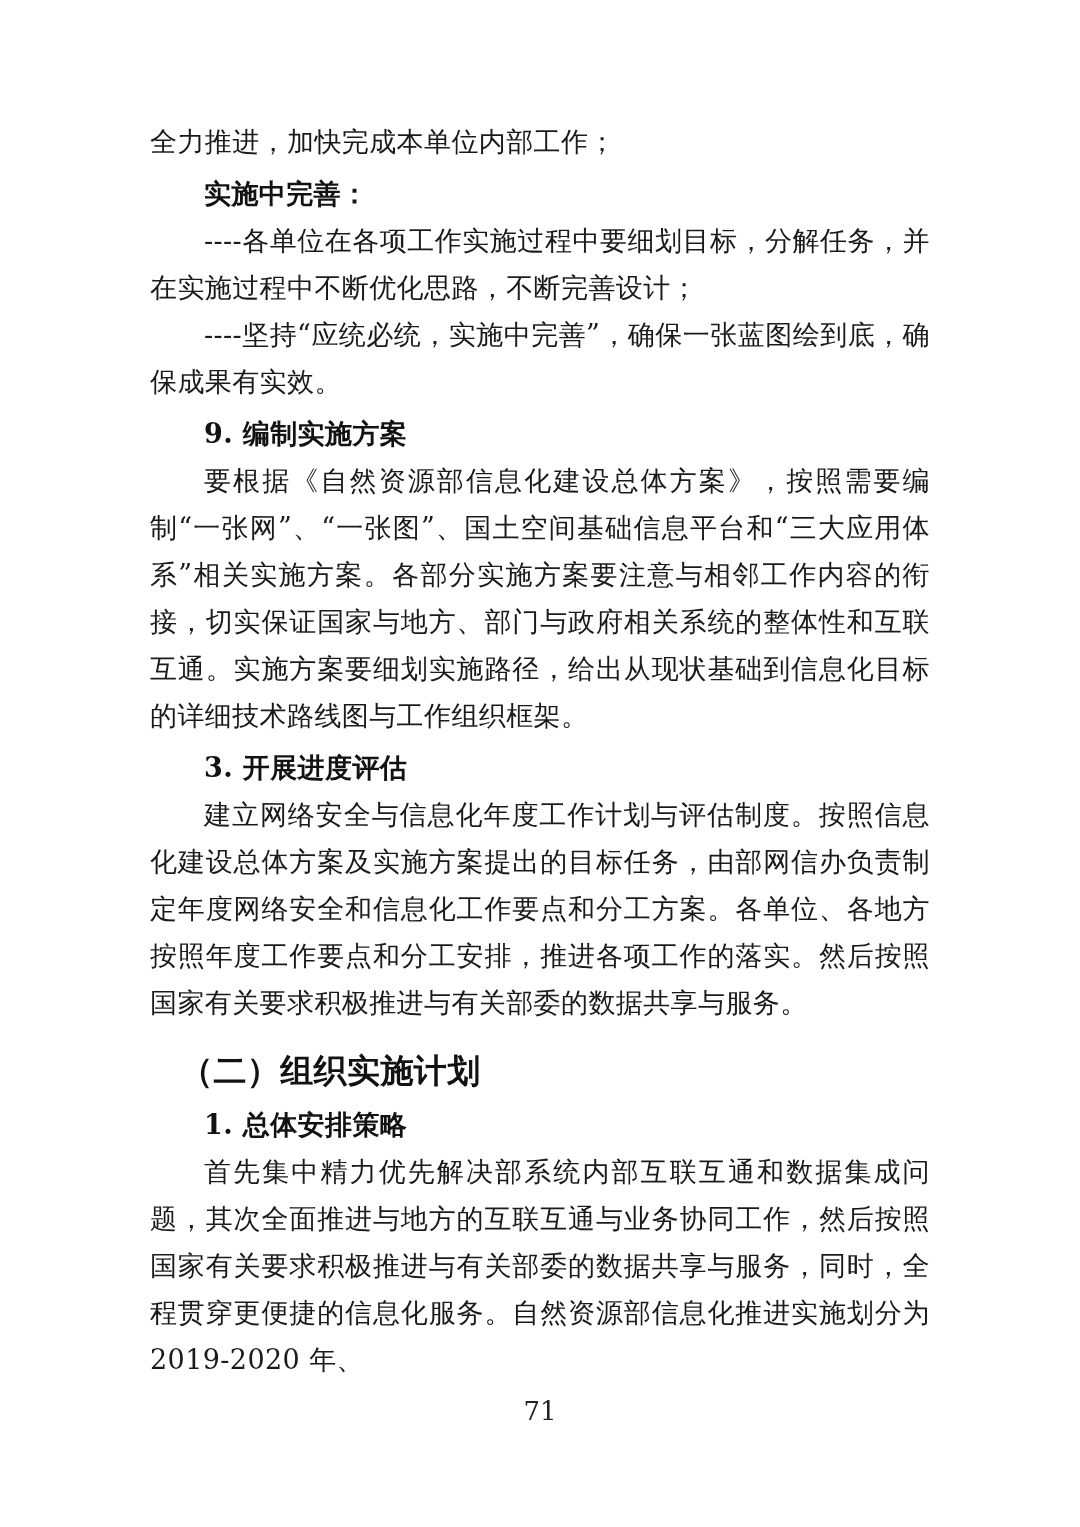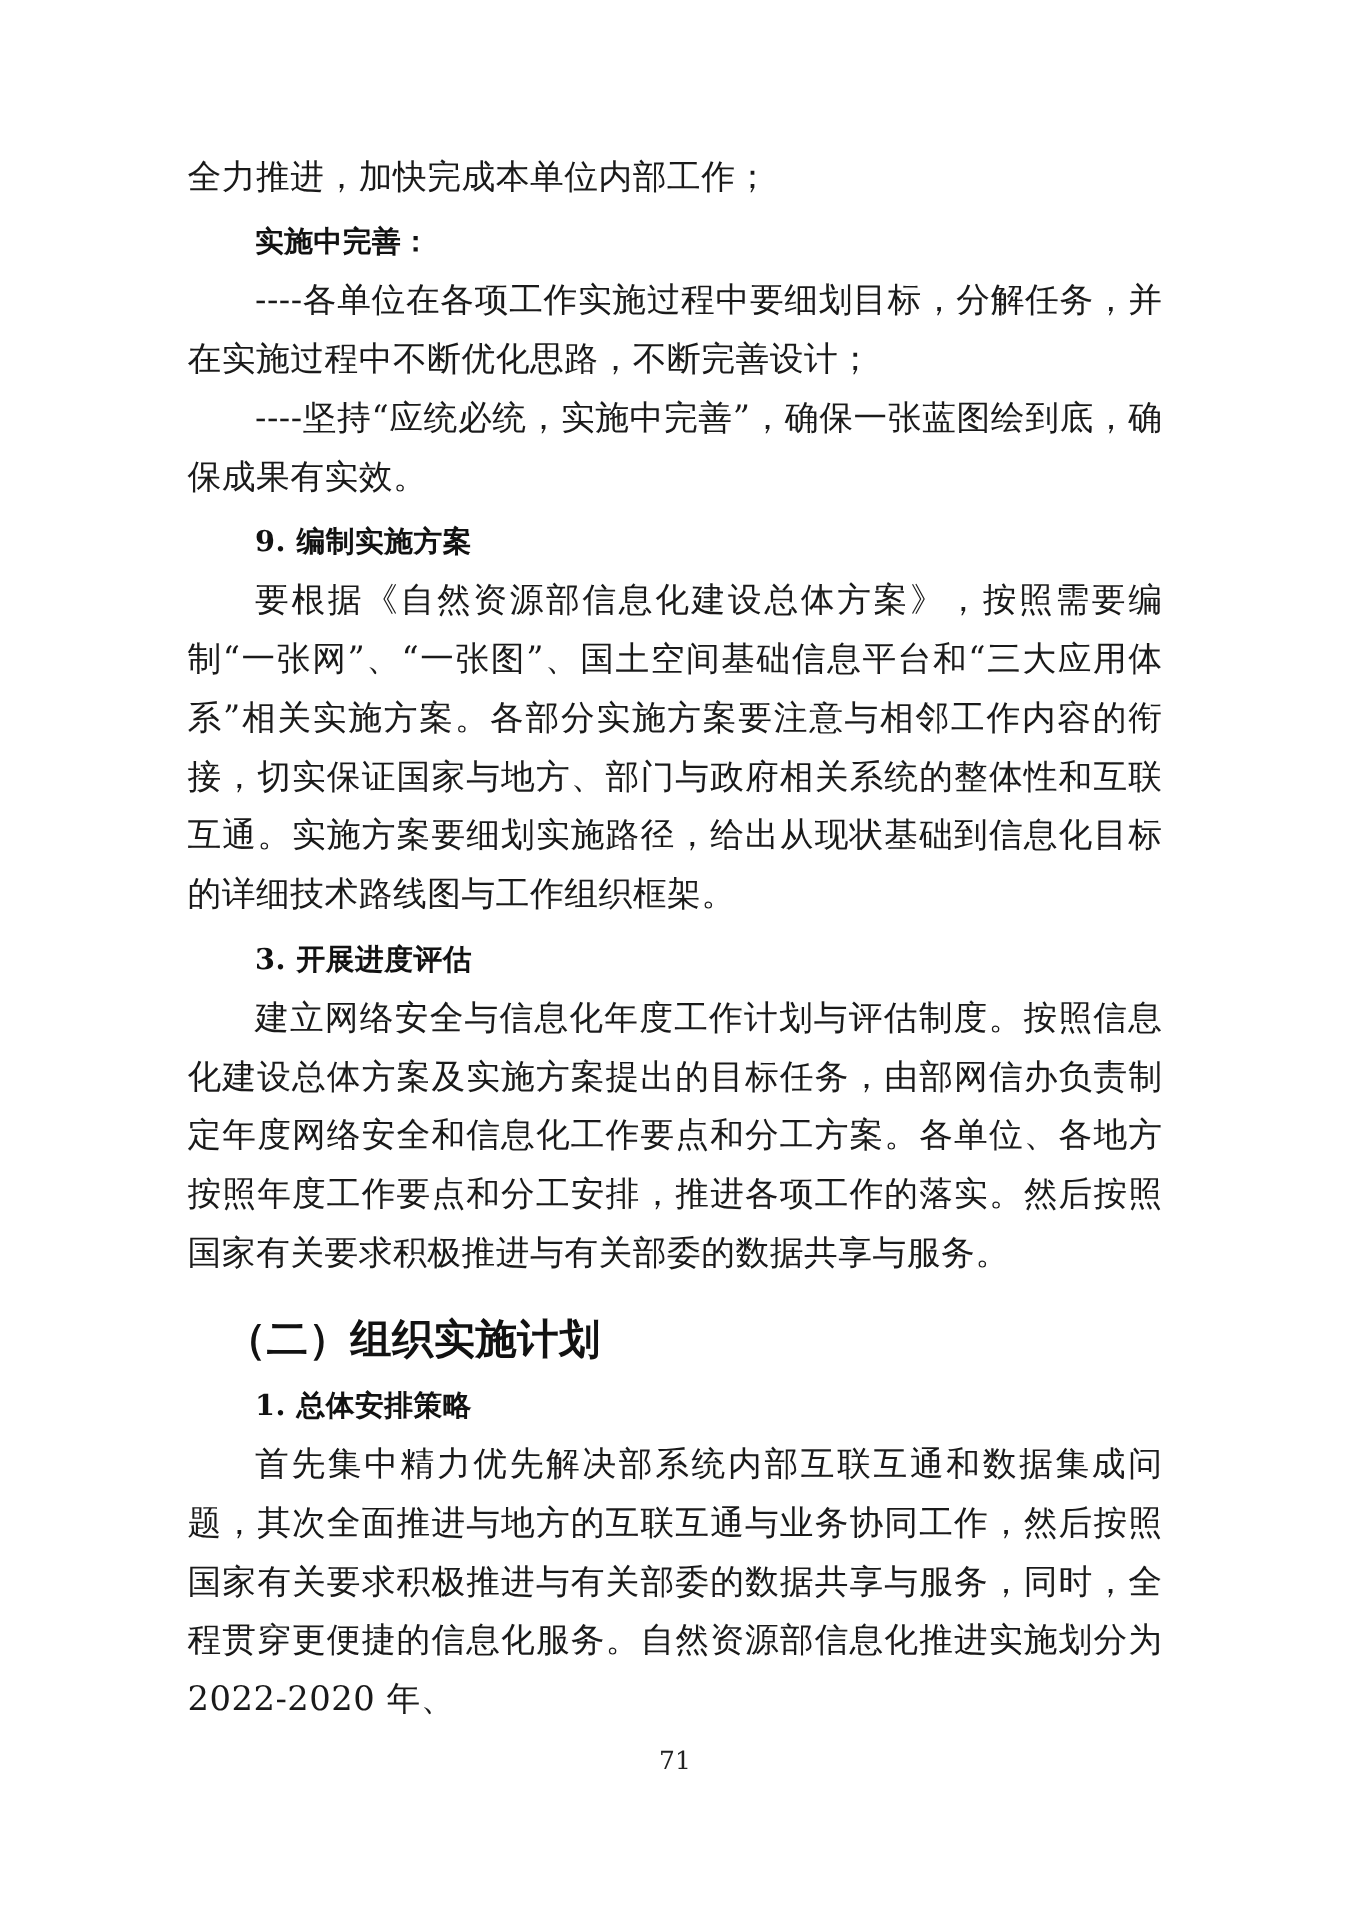--- a/index.html
+++ b/index.html
@@ -33,21 +33,21 @@
     letter-spacing: 0.4px;
   }
   .indent1 {
     text-indent: 54px;
   }
   .indent-half {
     text-indent: 54px;
   }
   .heading {
     font-family: "DejaVu Serif", "Liberation Serif", serif;
-    font-size: 23px;
+    font-size: 27px;
     line-height: 47px;
     font-weight: bold;
     color: #121212;
     margin: 0;
     letter-spacing: 0.4px;
   }
   .heading-num {
     text-indent: 54px;
   }
   .spacer-sm { height: 5px; }
@@ -62,21 +62,21 @@
     text-indent: 30px;
     letter-spacing: 0.4px;
   }
   .page-number {
     position: absolute;
     left: 0;
     right: 0;
     top: 1396px;
     text-align: center;
     font-family: "DejaVu Serif", "Liberation Serif", serif;
-    font-size: 20px;
+    font-size: 26px;
     color: #222222;
   }
 </style>
 </head>
 <body>
 
 <div class="page">
 
   <div class="content">
 
@@ -104,19 +104,19 @@
     <p class="para indent1">建立网络安全与信息化年度工作计划与评估制度。按照信息化建设总体方案及实施方案提出的目标任务，由部网信办负责制定年度网络安全和信息化工作要点和分工方案。各单位、各地方按照年度工作要点和分工安排，推进各项工作的落实。然后按照国家有关要求积极推进与有关部委的数据共享与服务。</p>
 
     <div class="spacer-lg"></div>
 
     <p class="section-head">（二）组织实施计划</p>
 
     <div class="spacer-sm"></div>
 
     <p class="heading heading-num">1. 总体安排策略</p>
 
-    <p class="para indent1">首先集中精力优先解决部系统内部互联互通和数据集成问题，其次全面推进与地方的互联互通与业务协同工作，然后按照国家有关要求积极推进与有关部委的数据共享与服务，同时，全程贯穿更便捷的信息化服务。自然资源部信息化推进实施划分为 2022-2020 年、</p>
+    <p class="para indent1">首先集中精力优先解决部系统内部互联互通和数据集成问题，其次全面推进与地方的互联互通与业务协同工作，然后按照国家有关要求积极推进与有关部委的数据共享与服务，同时，全程贯穿更便捷的信息化服务。自然资源部信息化推进实施划分为 2019-2020 年、</p>
 
   </div>
 
   <div class="page-number">71</div>
 
 </div>
 
 </body></html>

